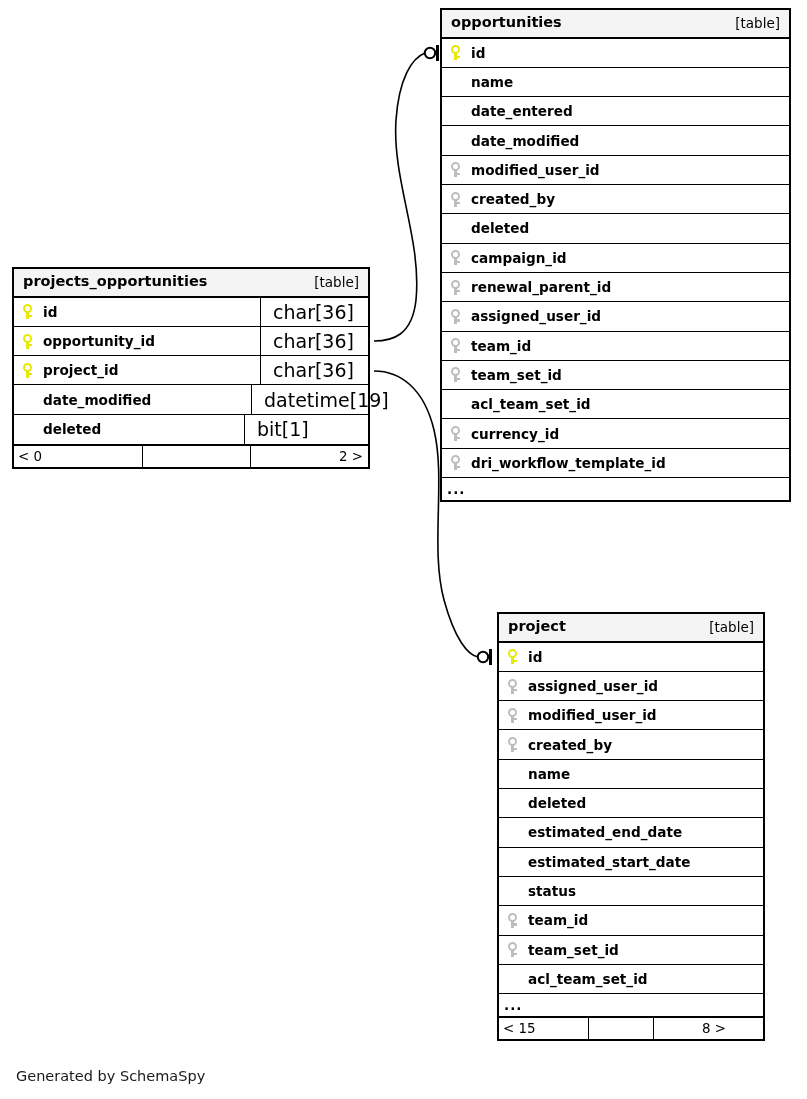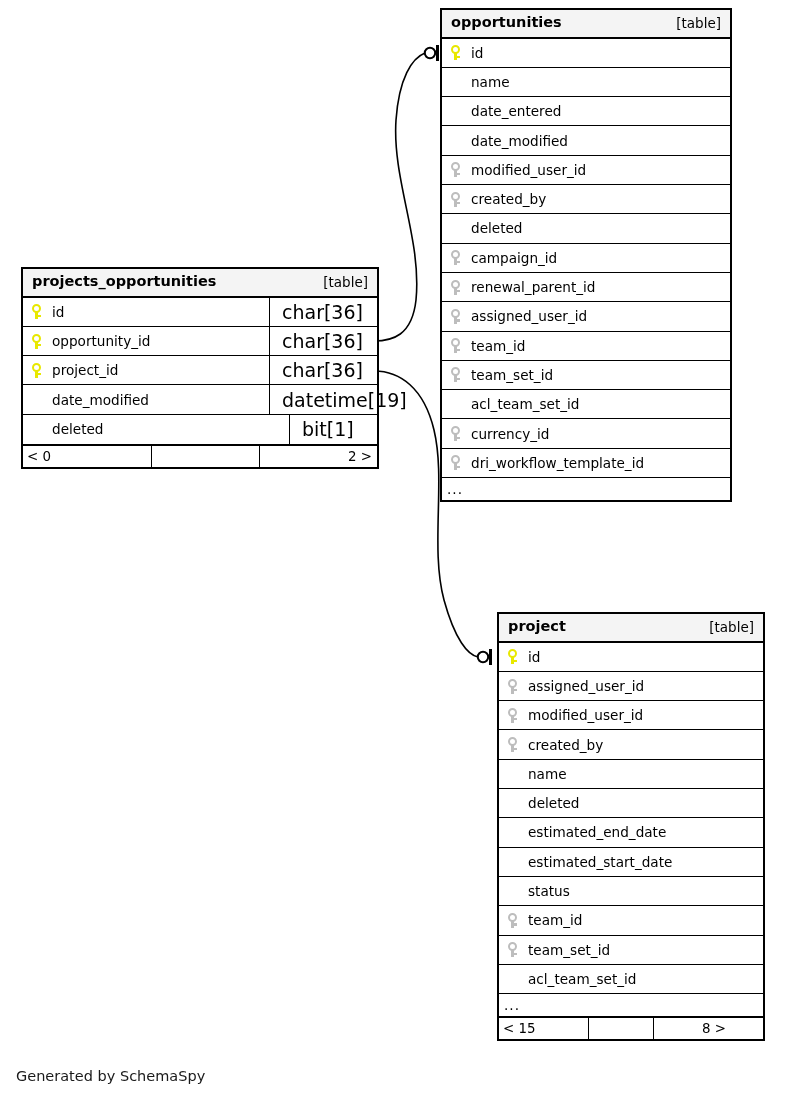--- a/index.html
+++ b/index.html
@@ -51,20 +51,21 @@
   .er-row:last-child { border-bottom: none; }
 
   .cell-name {
     flex: 1 1 auto;
     display: flex;
     align-items: center;
     box-sizing: border-box;
     padding-left: 9px;
     font-size: 13.6px;
     min-width: 0;
+    font-weight: bold;
   }
   .cell-type {
     flex: 0 0 auto;
     display: flex;
     align-items: center;
     box-sizing: border-box;
     border-left: 1px solid #000000;
     padding-left: 12px;
     font-size: 19px;
   }
@@ -169,21 +170,21 @@
     <circle cx="430" cy="53" r="5.2" fill="#ffffff" stroke="#000000" stroke-width="2"></circle>
     <line x1="437.5" y1="45" x2="437.5" y2="61" stroke="#000000" stroke-width="3"></line>
   </g>
 
   <g>
     <circle cx="483" cy="657" r="5.2" fill="#ffffff" stroke="#000000" stroke-width="2"></circle>
     <line x1="490.5" y1="649" x2="490.5" y2="665" stroke="#000000" stroke-width="3"></line>
   </g>
 </svg>
 
-<div class="er-table" id="tbl-projects_opportunities" style="left:21px; top:267px; width:358px;">
+<div class="er-table" id="tbl-projects_opportunities" style="left:12px; top:267px; width:358px;">
   <div class="tbl-header">
     <span class="hdr-title">projects_opportunities</span>
     <span class="hdr-tag">[table]</span>
   </div>
   <div class="rows">
       <div class="er-row">
         <div class="cell-name">
           <span class="keyslot">
             <span class="key-icon key-pk">
               <span class="kh"></span>
@@ -219,38 +220,38 @@
           </span>
           <span class="fieldname">project_id</span>
         </div>
         <div class="cell-type" style="width: 108px;">char[36]</div>
       </div>
       <div class="er-row">
         <div class="cell-name">
           <span class="keyslot"></span>
           <span class="fieldname">date_modified</span>
         </div>
-        <div class="cell-type" style="width: 108px;">datetime[19]</div>
+        <div class="cell-type" style="width: 117px;">datetime[19]</div>
       </div>
       <div class="er-row">
         <div class="cell-name">
           <span class="keyslot"></span>
           <span class="fieldname">deleted</span>
         </div>
-        <div class="cell-type" style="width: 88px;">bit[1]</div>
+        <div class="cell-type" style="width: 124px;">bit[1]</div>
       </div>
     </div>
   <div class="tbl-footer">
     <div class="f-cell f-left" style="width:128px;">&lt; 0</div>
     <div class="f-cell f-mid" style="width:108px;"></div>
     <div class="f-cell f-right" style="width:118px;">2 &gt;</div>
   </div>
 </div>
 
-<div class="er-table" id="tbl-opportunities" style="left:440px; top:8px; width:292px;">
+<div class="er-table" id="tbl-opportunities" style="left:440px; top:8px; width:351px;">
   <div class="tbl-header">
     <span class="hdr-title">opportunities</span>
     <span class="hdr-tag">[table]</span>
   </div>
   <div class="rows">
       <div class="er-row">
         <div class="cell-name">
           <span class="keyslot">
             <span class="key-icon key-pk">
               <span class="kh"></span>

